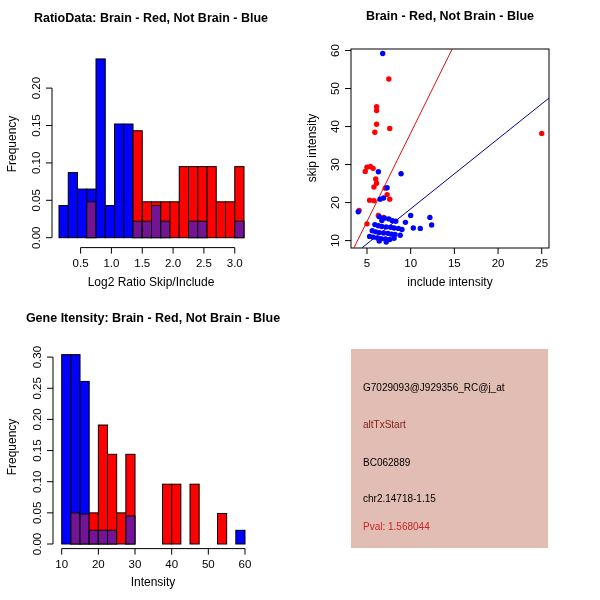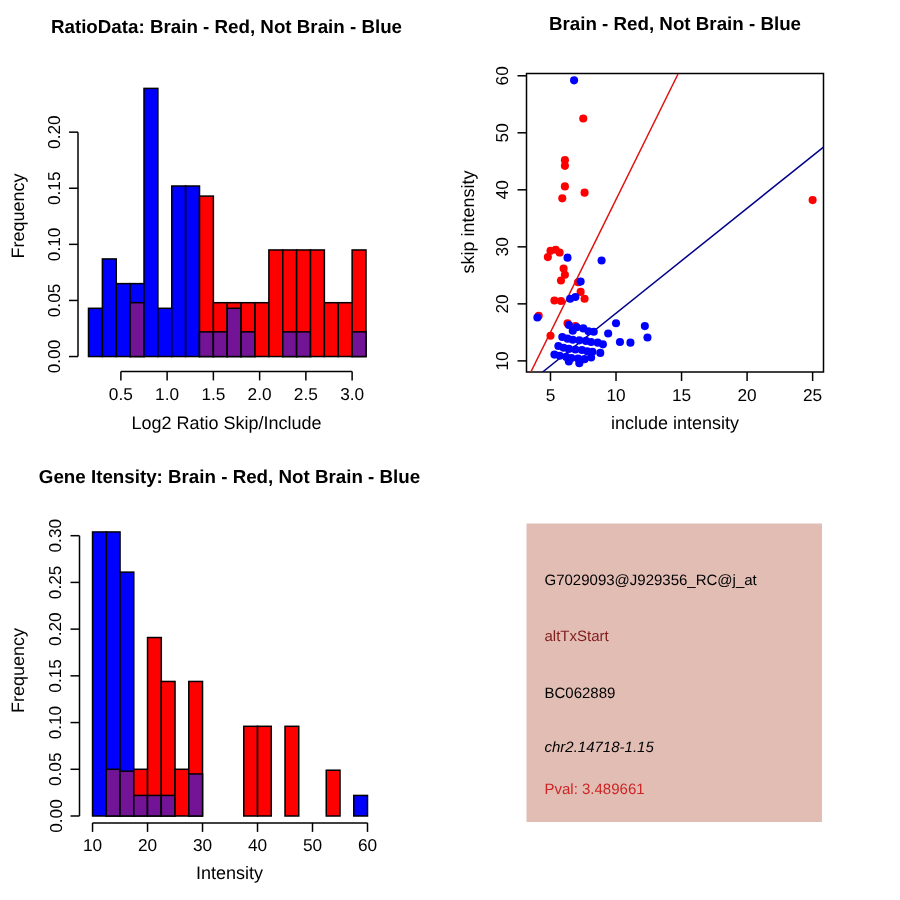--- a/index.html
+++ b/index.html
@@ -252,17 +252,17 @@
           <rect x="217.505" y="213.47774193548386" width="9.16500000000002" height="30.522258064516137" fill="#ff0000" stroke="#000000" stroke-width="1"></rect>
           <rect x="235.83499999999998" y="230.29612903225808" width="9.16500000000002" height="13.70387096774192" fill="#0000ff" stroke="#000000" stroke-width="1"></rect>
         </g>
       </g>
   </svg>
 
   <div id="info-panel" style="background: rgb(226, 189, 180);">
       <div class="info-line" style="top: 33px; color: rgb(0, 0, 0);">G7029093@J929356_RC@j_at</div>
       <div class="info-line" style="top: 70px; color: #7f1d1d;">altTxStart</div>
       <div class="info-line" style="top: 108px; color: rgb(0, 0, 0);">BC062889</div>
-      <div class="info-line" style="top: 144px; color: rgb(0, 0, 0); font-style: italic;">chr2.14718-1.15</div>
-      <div class="info-line" style="top: 172px; color: rgb(204, 37, 37);">Pval: 3.489661</div>
+      <div class="info-line" style="top: 144px; color: rgb(0, 0, 0);">chr2.14718-1.15</div>
+      <div class="info-line" style="top: 172px; color: rgb(204, 37, 37);">Pval: 1.568044</div>
     </div>
 
 </div>
 
 </body></html>

